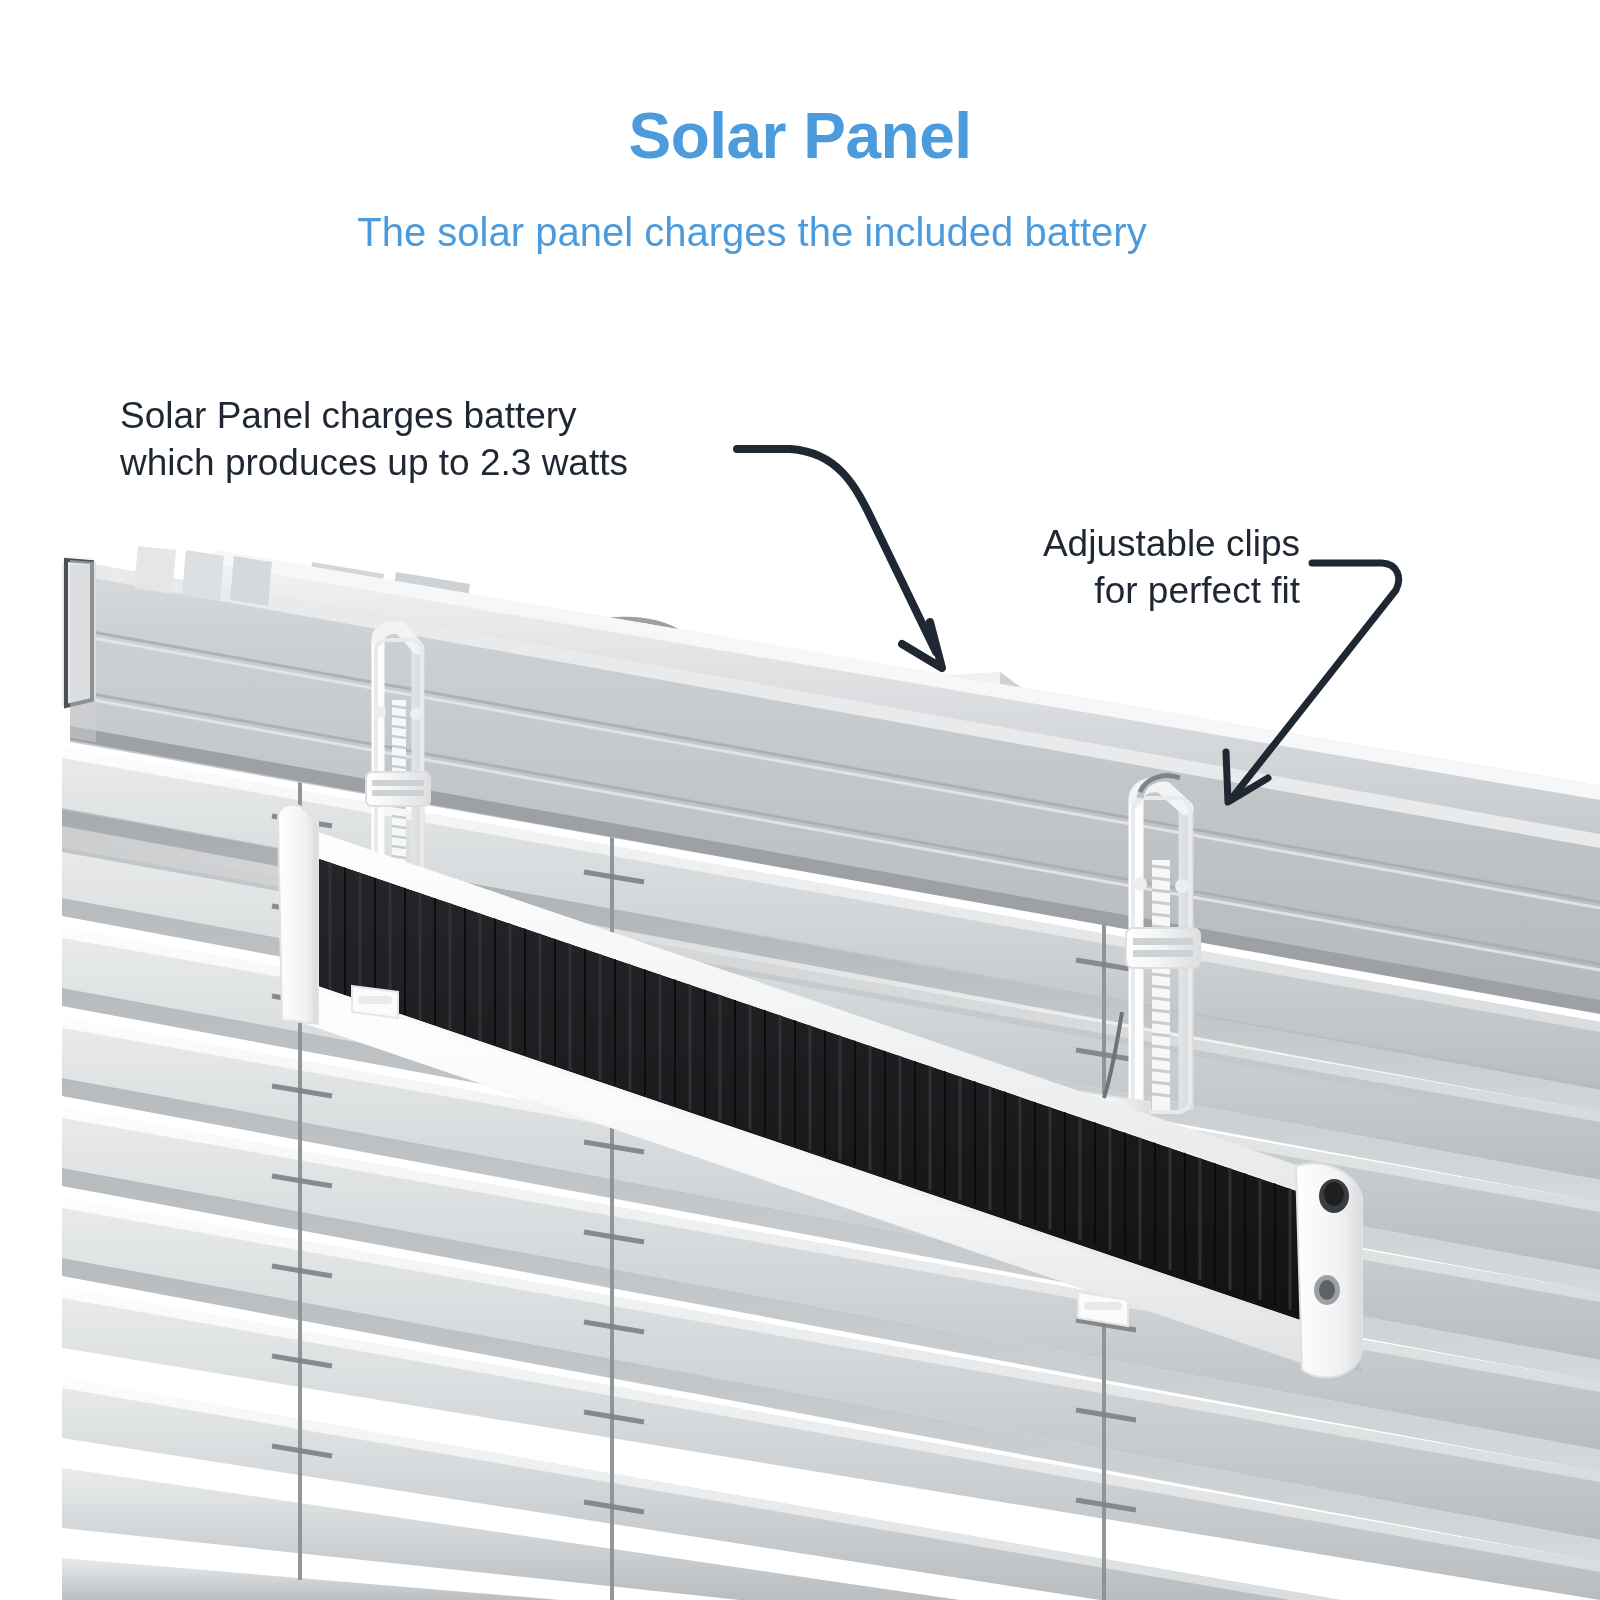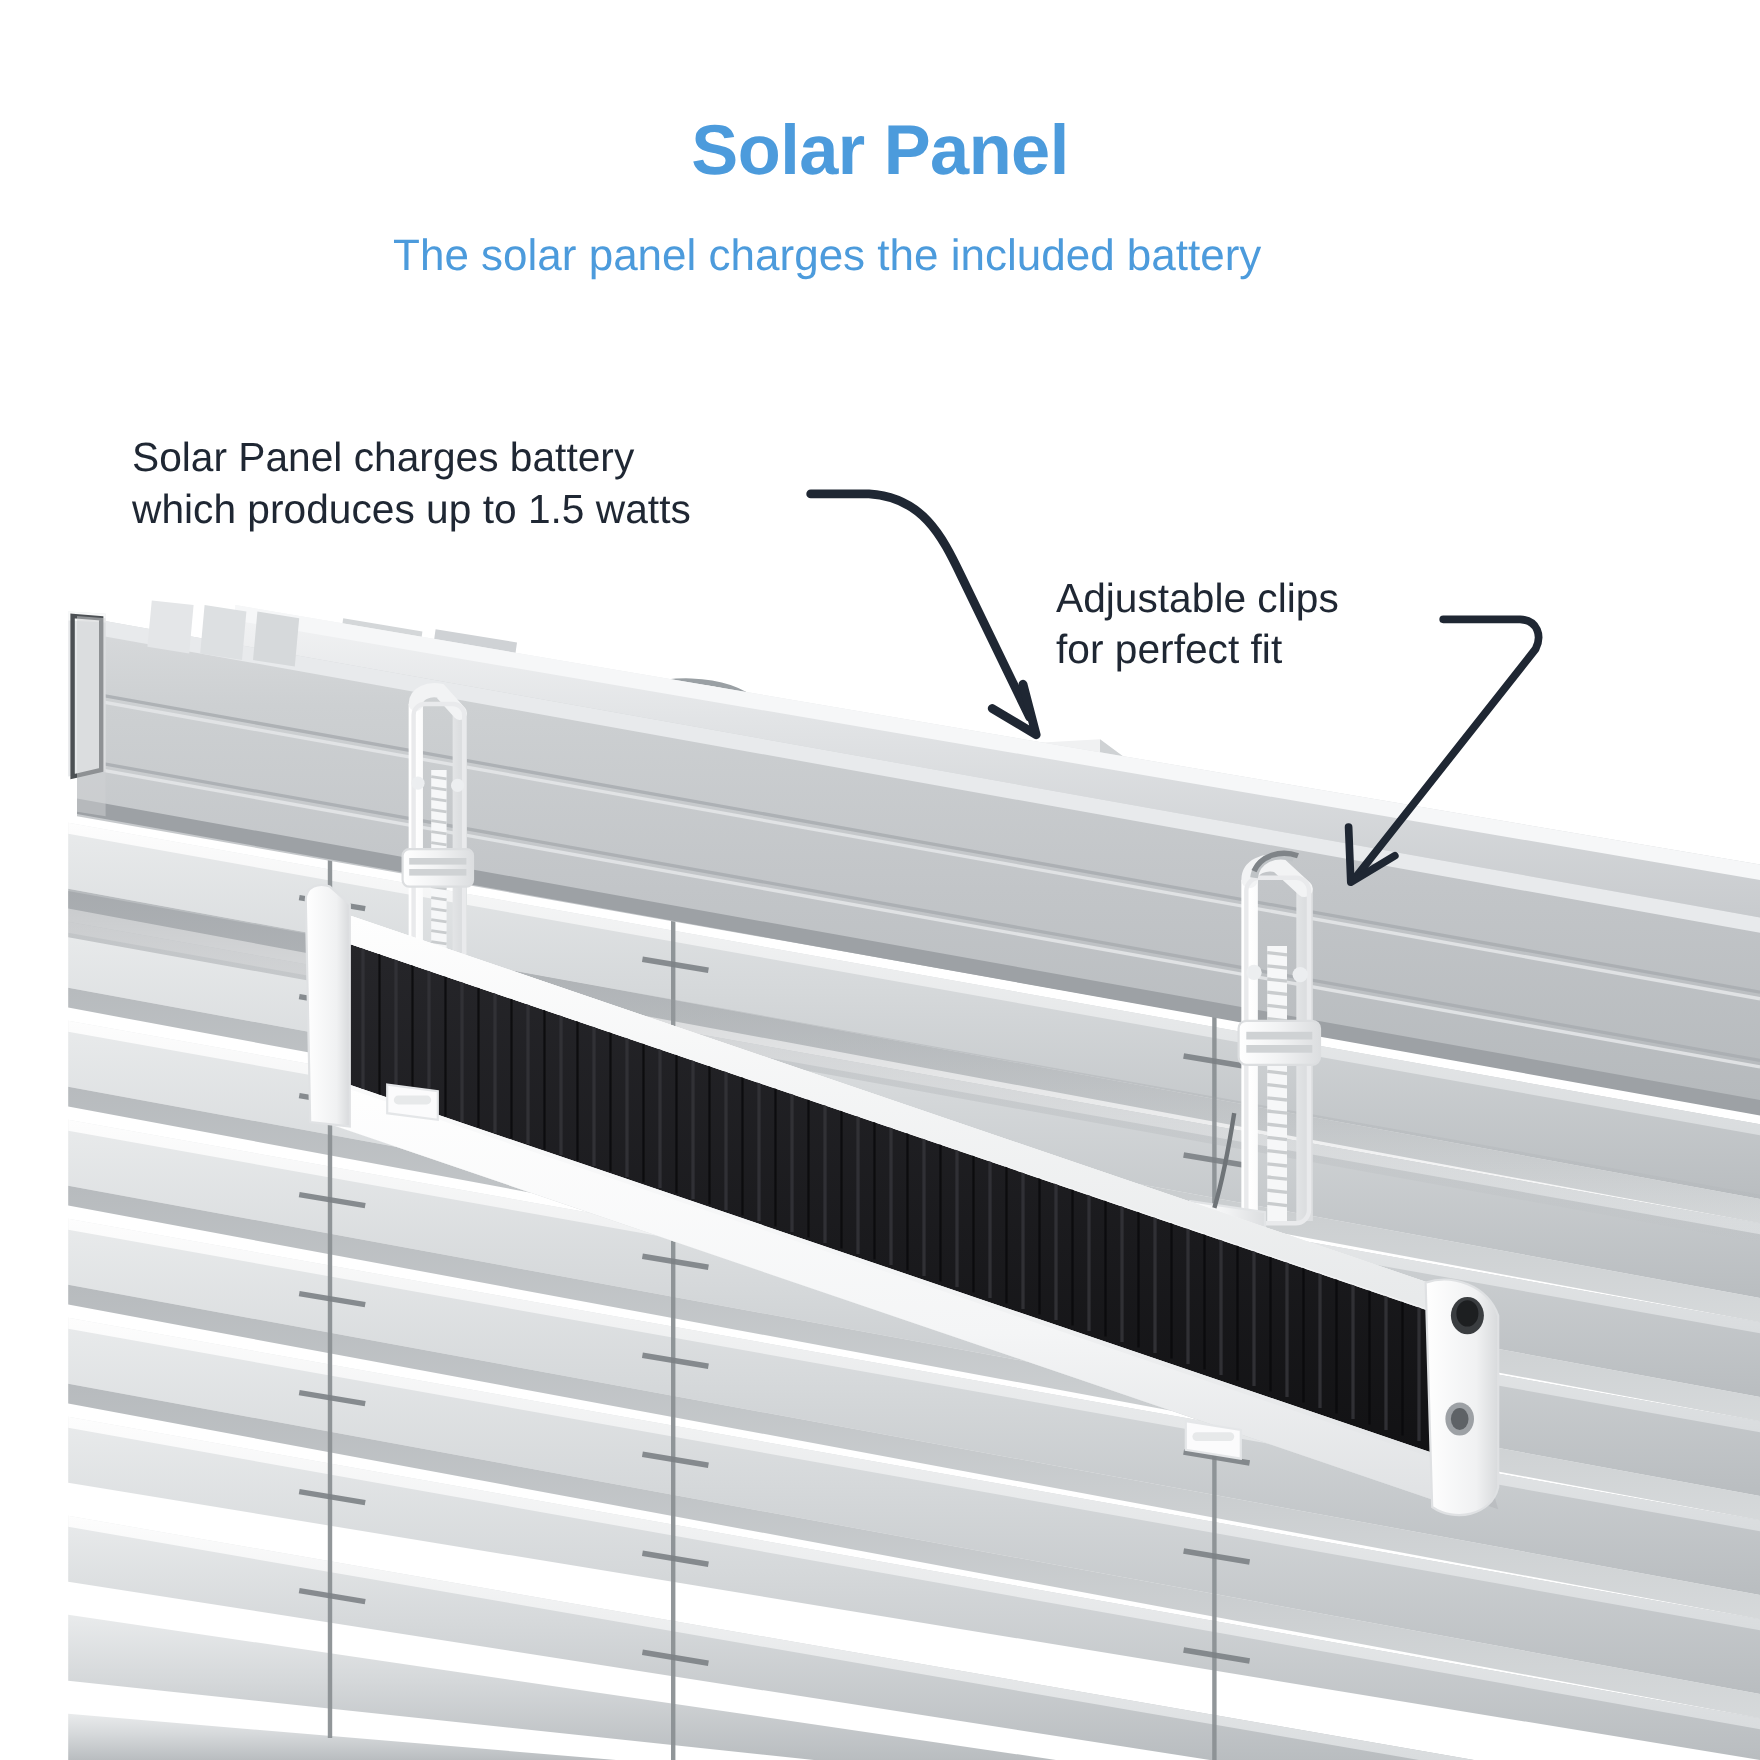--- a/index.html
+++ b/index.html
@@ -20,21 +20,21 @@
   .subtitle{
     position:absolute;left:0;top:208px;width:1504px;text-align:center;
     font-size:40px;font-weight:400;color:#4c9bdc;line-height:1.22;
   }
   .subtitle div{white-space:nowrap;}
 
   
   .callout{position:absolute;color:#1f2733;font-size:37px;line-height:1.28;white-space:nowrap;}
   .callout div{white-space:nowrap;}
   #callout-panel{left:120px;top:392px;width:600px;text-align:left;}
-  #callout-clips{left:960px;top:520px;width:340px;text-align:left;}
+  #callout-clips{left:960px;top:520px;width:340px;text-align:right;}
 
   .svg-layer{position:absolute;left:0;top:0;width:1600px;height:1600px;pointer-events:none;}
   .prod-layer{position:absolute;left:0;top:0;width:1600px;height:1600px;}
 </style>
 </head>
 <body>
 
 <div id="stage">
 
   <svg class="prod-layer" viewBox="0 0 1600 1600">
@@ -521,21 +521,21 @@
   </svg>
 
   <div class="title">Solar Panel</div>
 
   <div class="subtitle">
     <div>The solar panel charges the included battery</div>
   </div>
 
   <div class="callout" id="callout-panel">
     <div>Solar Panel charges battery</div>
-    <div>which produces up to 1.5 watts</div>
+    <div>which produces up to 2.3 watts</div>
   </div>
 
   <div class="callout" id="callout-clips">
     <div>Adjustable clips</div>
     <div>for perfect fit</div>
   </div>
 
 </div>
 
 </body></html>

